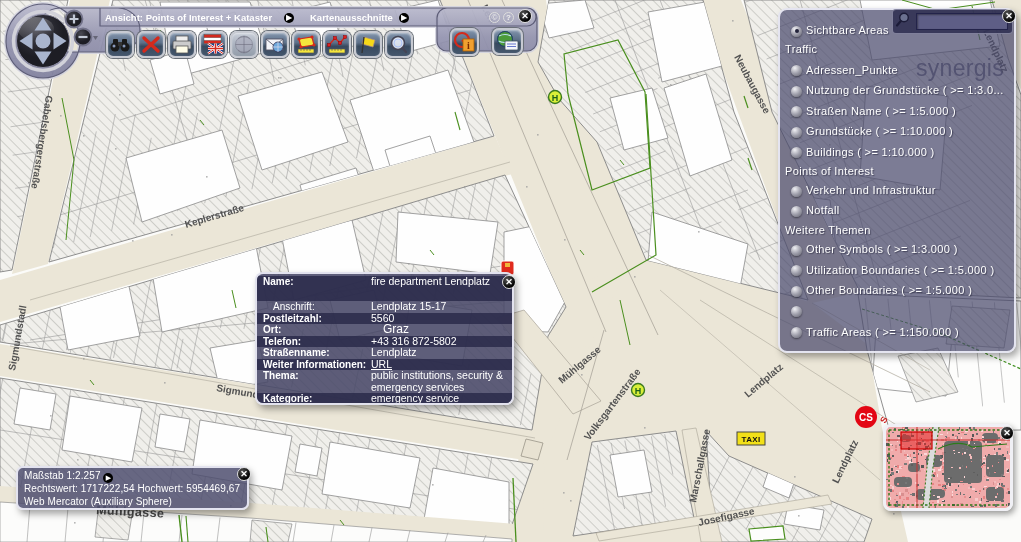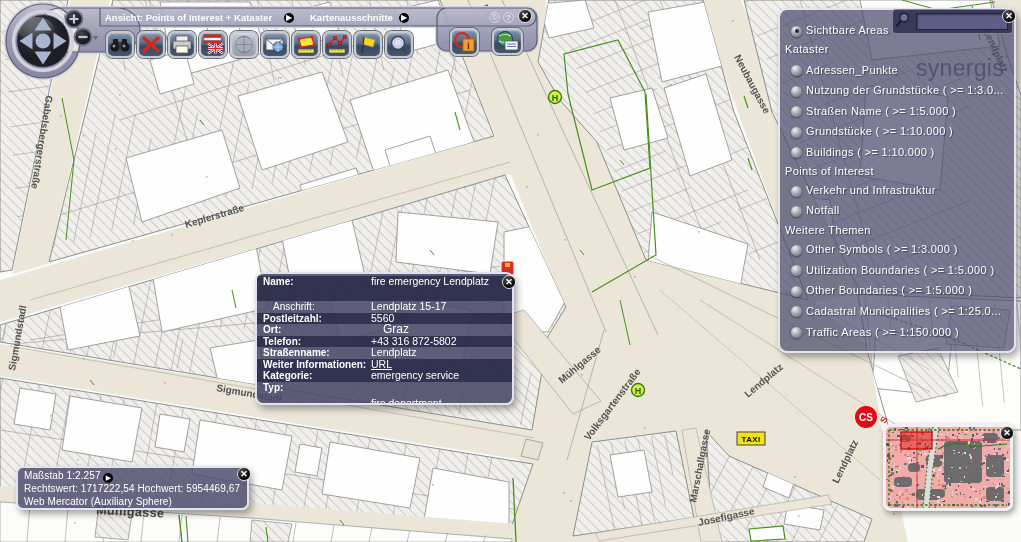--- a/index.html
+++ b/index.html
@@ -570,21 +570,21 @@
 <div class="abs" style="left:892px;top:9px;width:121px;height:25px;background:rgba(48,48,82,0.88);border-radius:4px;border:1px solid rgba(200,200,220,0.5)"></div>
 <svg class="abs" style="left:894px;top:11px" width="20" height="21" viewBox="0 0 20 21">
       <circle cx="10" cy="6.5" r="4.3" fill="rgba(150,160,190,0.55)" stroke="#1c1c38" stroke-width="1.4"></circle>
       <path d="M6.8 10 L3 14.5" stroke="#1c1c38" stroke-width="2.2" stroke-linecap="round"></path>
     </svg>
 <div class="abs" style="left:916px;top:13px;width:92px;height:17px;background:rgba(98,98,138,0.92);border:1px solid #23234a;box-shadow:inset 1px 1px 2px rgba(0,0,0,0.4)"></div>
 <div class="xbtn" style="left:1002px;top:9px">✕</div>
 <div class="radio" style="left:791px;top:25.5px"></div>
 <div class="abs" style="left:794.5px;top:29px;width:4px;height:4px;border-radius:50%;background:#23233a"></div>
 <div class="rtext" style="left:806px;top:24px">Sichtbare Areas</div>
-<div class="rtext" style="left:785px;top:43px">Kataster</div>
+<div class="rtext" style="left:785px;top:43px">Traffic</div>
 <div class="radio" style="left:791px;top:65.0px"></div>
 <div class="rtext" style="left:806px;top:63.5px">Adressen_Punkte</div>
 <div class="radio" style="left:791px;top:85.5px"></div>
 <div class="rtext" style="left:806px;top:84px">Nutzung der Grundstücke ( &gt;= 1:3.0...</div>
 <div class="radio" style="left:791px;top:106.0px"></div>
 <div class="rtext" style="left:806px;top:104.5px">Straßen Name ( &gt;= 1:5.000 )</div>
 <div class="radio" style="left:791px;top:126.5px"></div>
 <div class="rtext" style="left:806px;top:125px">Grundstücke ( &gt;= 1:10.000 )</div>
 <div class="radio" style="left:791px;top:147.0px"></div>
 <div class="rtext" style="left:806px;top:145.5px">Buildings ( &gt;= 1:10.000 )</div>
@@ -594,27 +594,26 @@
 <div class="radio" style="left:791px;top:205.5px"></div>
 <div class="rtext" style="left:806px;top:204px">Notfall</div>
 <div class="rtext" style="left:785px;top:224px">Weitere Themen</div>
 <div class="radio" style="left:791px;top:244.5px"></div>
 <div class="rtext" style="left:806px;top:243px">Other Symbols ( &gt;= 1:3.000 )</div>
 <div class="radio" style="left:791px;top:265.0px"></div>
 <div class="rtext" style="left:806px;top:263.5px">Utilization Boundaries ( &gt;= 1:5.000 )</div>
 <div class="radio" style="left:791px;top:285.5px"></div>
 <div class="rtext" style="left:806px;top:284px">Other Boundaries ( &gt;= 1:5.000 )</div>
 <div class="radio" style="left:791px;top:306.0px"></div>
-<div class="rtext" style="left:806px;top:304.5px">Cadastral Municipalities ( &gt;= 1:25.0...</div>
 <div class="radio" style="left:791px;top:327.0px"></div>
 <div class="rtext" style="left:806px;top:325.5px">Traffic Areas ( &gt;= 1:150.000 )</div>
 <div class="panel" style="left:255px;top:272px;width:259px;height:133px;border-radius:8px;background:rgba(72,72,104,0.88);overflow:hidden;padding-top:2px">
 <div style="position:relative;height:25px;background:rgba(42,42,74,0.85);font-size:10px;line-height:11.5px">
         <span style="position:absolute;left:6px;top:0;font-weight:bold">Name:</span>
-        <span style="position:absolute;left:114px;top:0;font-size:10.5px">fire emergency Lendplatz</span>
+        <span style="position:absolute;left:114px;top:0;font-size:10.5px">fire department Lendplatz</span>
       </div>
 <div style="position:relative;height:11.5px;font-size:10px;line-height:11.5px">
         <span style="position:absolute;left:16px;top:0;font-weight:normal">Anschrift:</span>
         <span style="position:absolute;left:114px;top:0;font-size:10.5px">Lendplatz 15-17</span>
       </div>
 <div style="position:relative;height:11.5px;background:rgba(42,42,74,0.85);font-size:10px;line-height:11.5px">
         <span style="position:absolute;left:6px;top:0;font-weight:bold">Postleitzahl:</span>
         <span style="position:absolute;left:114px;top:0;font-size:10.5px">5560</span>
       </div>
 <div style="position:relative;height:11.5px;font-size:10px;line-height:11.5px">
@@ -625,20 +624,24 @@
         <span style="position:absolute;left:6px;top:0;font-weight:bold">Telefon:</span>
         <span style="position:absolute;left:114px;top:0;font-size:10.5px">+43 316 872-5802</span>
       </div>
 <div style="position:relative;height:11.5px;font-size:10px;line-height:11.5px">
         <span style="position:absolute;left:6px;top:0;font-weight:bold">Straßenname:</span>
         <span style="position:absolute;left:114px;top:0;font-size:10.5px">Lendplatz</span>
       </div>
 <div style="position:relative;height:11.5px;background:rgba(42,42,74,0.85);font-size:10px;line-height:11.5px">
         <span style="position:absolute;left:6px;top:0;font-weight:bold">Weiter Informationen:</span>
         <span style="position:absolute;left:114px;top:0;font-size:10.5px"><span style="text-decoration:underline">URL</span></span>
+      </div>
+<div style="position:relative;height:22.5px;font-size:10px;line-height:11.5px">
+        <span style="position:absolute;left:6px;top:0;font-weight:bold">Thema:</span>
+        <span style="position:absolute;left:114px;top:0;font-size:10.5px">public institutions, security &amp;<br>emergency services</span>
       </div>
 <div style="position:relative;height:11.5px;background:rgba(42,42,74,0.85);font-size:10px;line-height:11.5px">
         <span style="position:absolute;left:6px;top:0;font-weight:bold">Kategorie:</span>
         <span style="position:absolute;left:114px;top:0;font-size:10.5px">emergency service</span>
       </div>
 <div style="position:relative;height:11.5px;font-size:10px;line-height:11.5px">
         <span style="position:absolute;left:6px;top:0;font-weight:bold">Typ:</span>
         <span style="position:absolute;left:114px;top:16px;font-size:10.5px">fire department</span>
       </div>
 </div>

